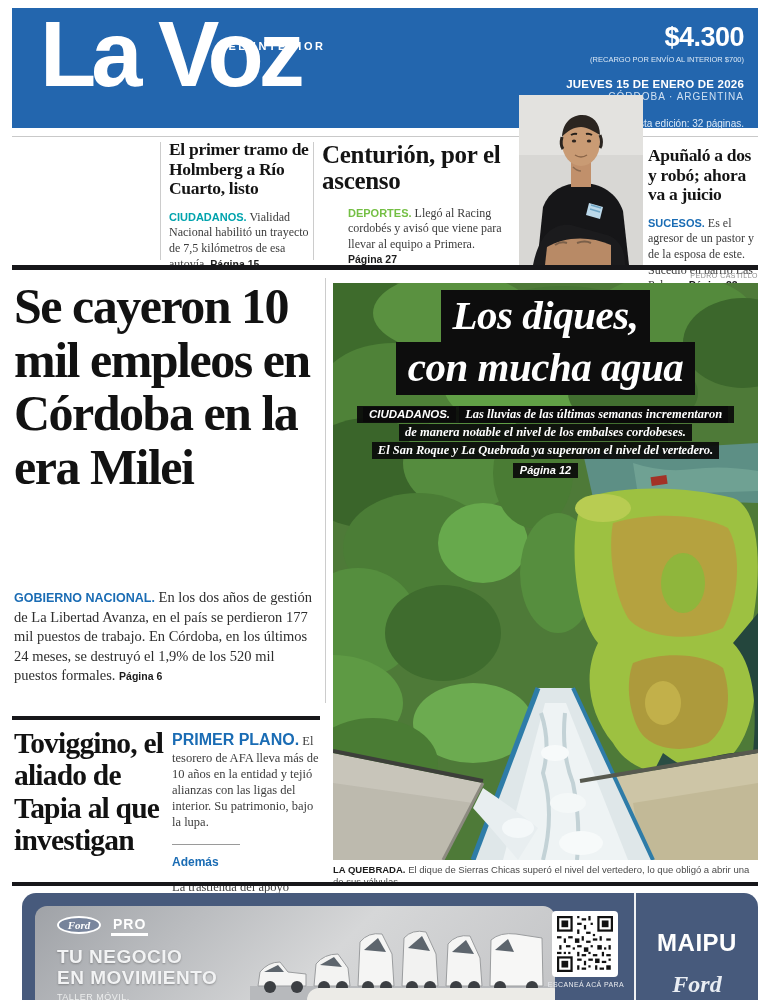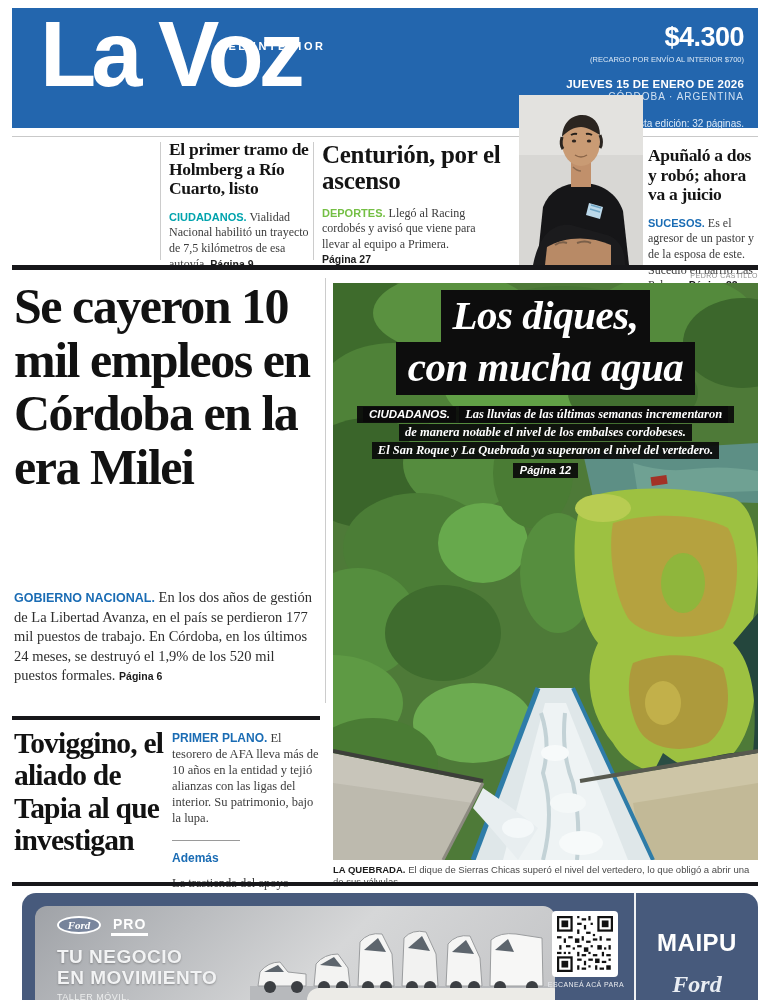--- a/index.html
+++ b/index.html
@@ -72,21 +72,21 @@
              color:#4a4a4a; line-height:1.25; }
   .caption b { color:#1c1c1c; font-size:9.5px; }
 
   
   .sec-hl { position:absolute; left:14px; top:727px; width:160px;
             font-family:"Liberation Serif",serif; font-weight:bold; color:#121212;
             font-size:29.5px; line-height:1.1; letter-spacing:-0.8px; }
   .sec-col { position:absolute; left:172px; top:730px; width:150px;
              font-family:"Liberation Serif",serif; font-size:12.5px; line-height:1.28;
              color:#3c3c3c; }
-  .sec-col .kicker { font-size:12px; }
+  .sec-col .kicker { font-size:16px; }
   .sec-divider { width:68px; height:1px; background:#9a9a9a; margin:14px 0 10px; }
   .ademas { font-family:"Liberation Sans",sans-serif; font-weight:bold; font-size:12px;
             color:#1a6cb4; margin-bottom:8px; }
 
   
   .ad { position:absolute; left:22px; top:893px; width:736px; height:107px;
         background:#475a7c; border-radius:14px 14px 0 0; overflow:hidden; }
   .ad-panel { position:absolute; left:13px; top:13px; width:520px; height:110px;
               border-radius:12px; background:linear-gradient(135deg,#9fa2a7,#d6d7d8 55%,#c2c3c5); overflow:hidden; }
   .ford-oval { position:absolute; left:22px; top:10px; width:44px; height:18px;
@@ -134,27 +134,27 @@
   </div>
 
   <div class="hairline-h" style="top:136px;"></div>
 
   <div class="vdiv" style="left:160px; top:142px; height:118px;"></div>
 
   <div class="tstory" style="left:169px; width:140px;">
     <h3>El primer tramo de Holmberg a Río Cuarto, listo</h3>
     <p><span class="kicker teal">CIUDADANOS.</span>
        <span>Vialidad Nacional habilitó un trayecto de 7,5 kilómetros de esa autovía.</span>
-       <span class="pagina">Página 9</span></p>
+       <span class="pagina">Página 15</span></p>
   </div>
   <div class="vdiv" style="left:313px; top:142px; height:118px;"></div>
 
   <div class="tstory big" style="left:322px; width:190px; top:142px;">
     <h3>Centurión, por el ascenso</h3>
-    <p style="width:160px;"><span class="kicker green">DEPORTES.</span>
+    <p style="width:160px;margin-left:26px;"><span class="kicker green">DEPORTES.</span>
        <span>Llegó al Racing cordobés y avisó que viene para llevar al equipo a Primera.</span>
        <span class="pagina">Página 27</span></p>
   </div>
 
   <div class="tstory" style="left:648px; width:112px; top:146px;">
     <h3>Apuñaló a dos y robó; ahora va a juicio</h3>
     <p><span class="kicker blue">SUCESOS.</span>
        <span>Es el agresor de un pastor y de la esposa de este. Sucedió en barrio Las Palmas.</span>
        <span class="pagina">Página 32</span></p>
   </div>

